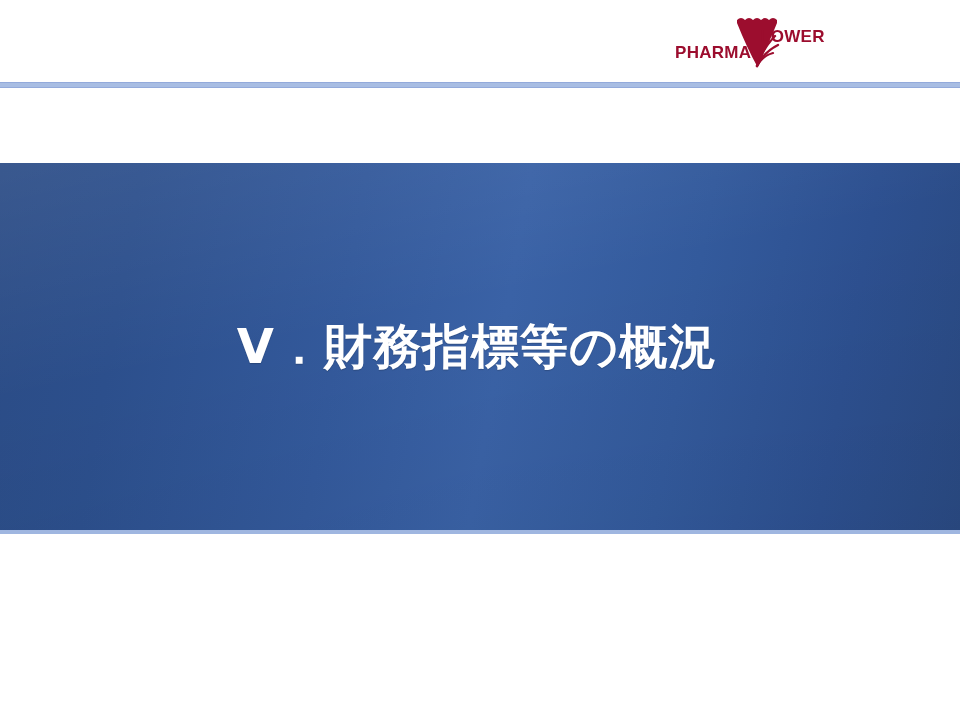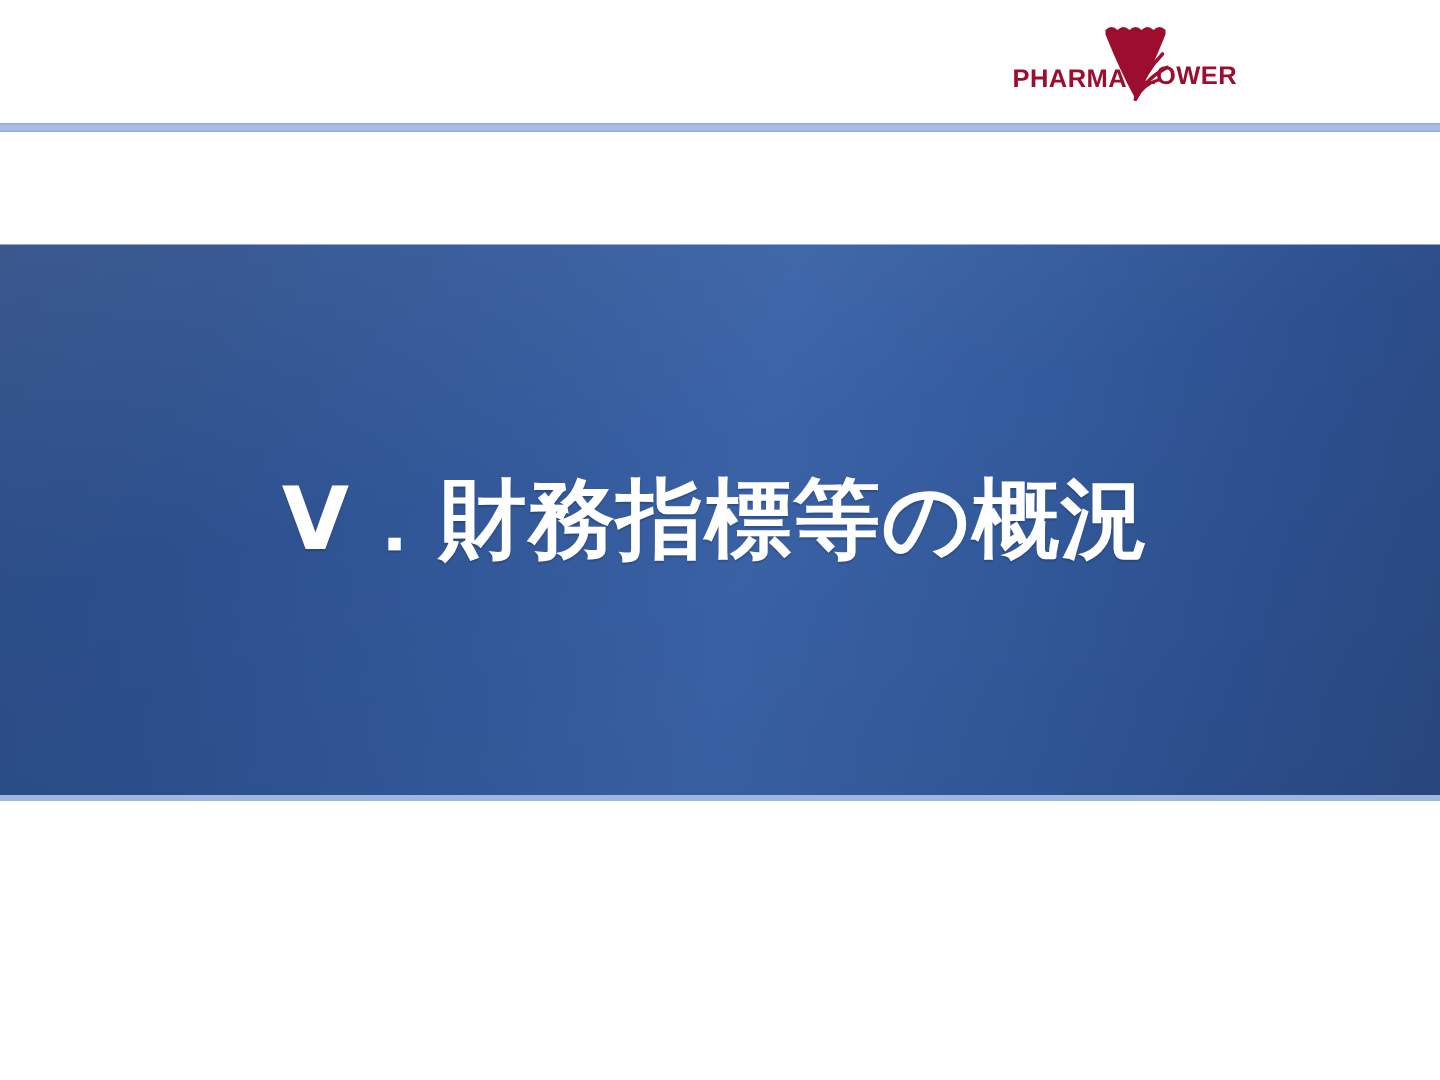--- a/index.html
+++ b/index.html
@@ -47,21 +47,21 @@
     font-family: "Liberation Sans", sans-serif;
     font-weight: bold;
     font-size: 17px;
     letter-spacing: 0.3px;
     color: #9c0d2e;
     line-height: 1;
   }
   .pf-text-right {
     position: absolute;
     left: 85px;
-    top: 28px;
+    top: 14px;
     font-family: "Liberation Sans", sans-serif;
     font-weight: bold;
     font-size: 17px;
     letter-spacing: 0.3px;
     color: #9c0d2e;
     line-height: 1;
   }
   .pf-flower {
     position: absolute;
     left: 58px;
@@ -158,21 +158,21 @@
     height: 367px;
     display: flex;
     align-items: center;
     justify-content: center;
     z-index: 3;
   }
   .slide-title span {
     display: block;
     font-family: "DejaVu Sans", "Liberation Sans", sans-serif;
     font-weight: bold;
-    font-size: 58px;
+    font-size: 48px;
     line-height: 1.1;
     color: #ffffff;
     letter-spacing: 1px;
     white-space: nowrap;
     text-shadow: 0 1px 1px rgba(0,0,0,0.18);
     padding-right: 6px;
   }
 
   
   .footer {

